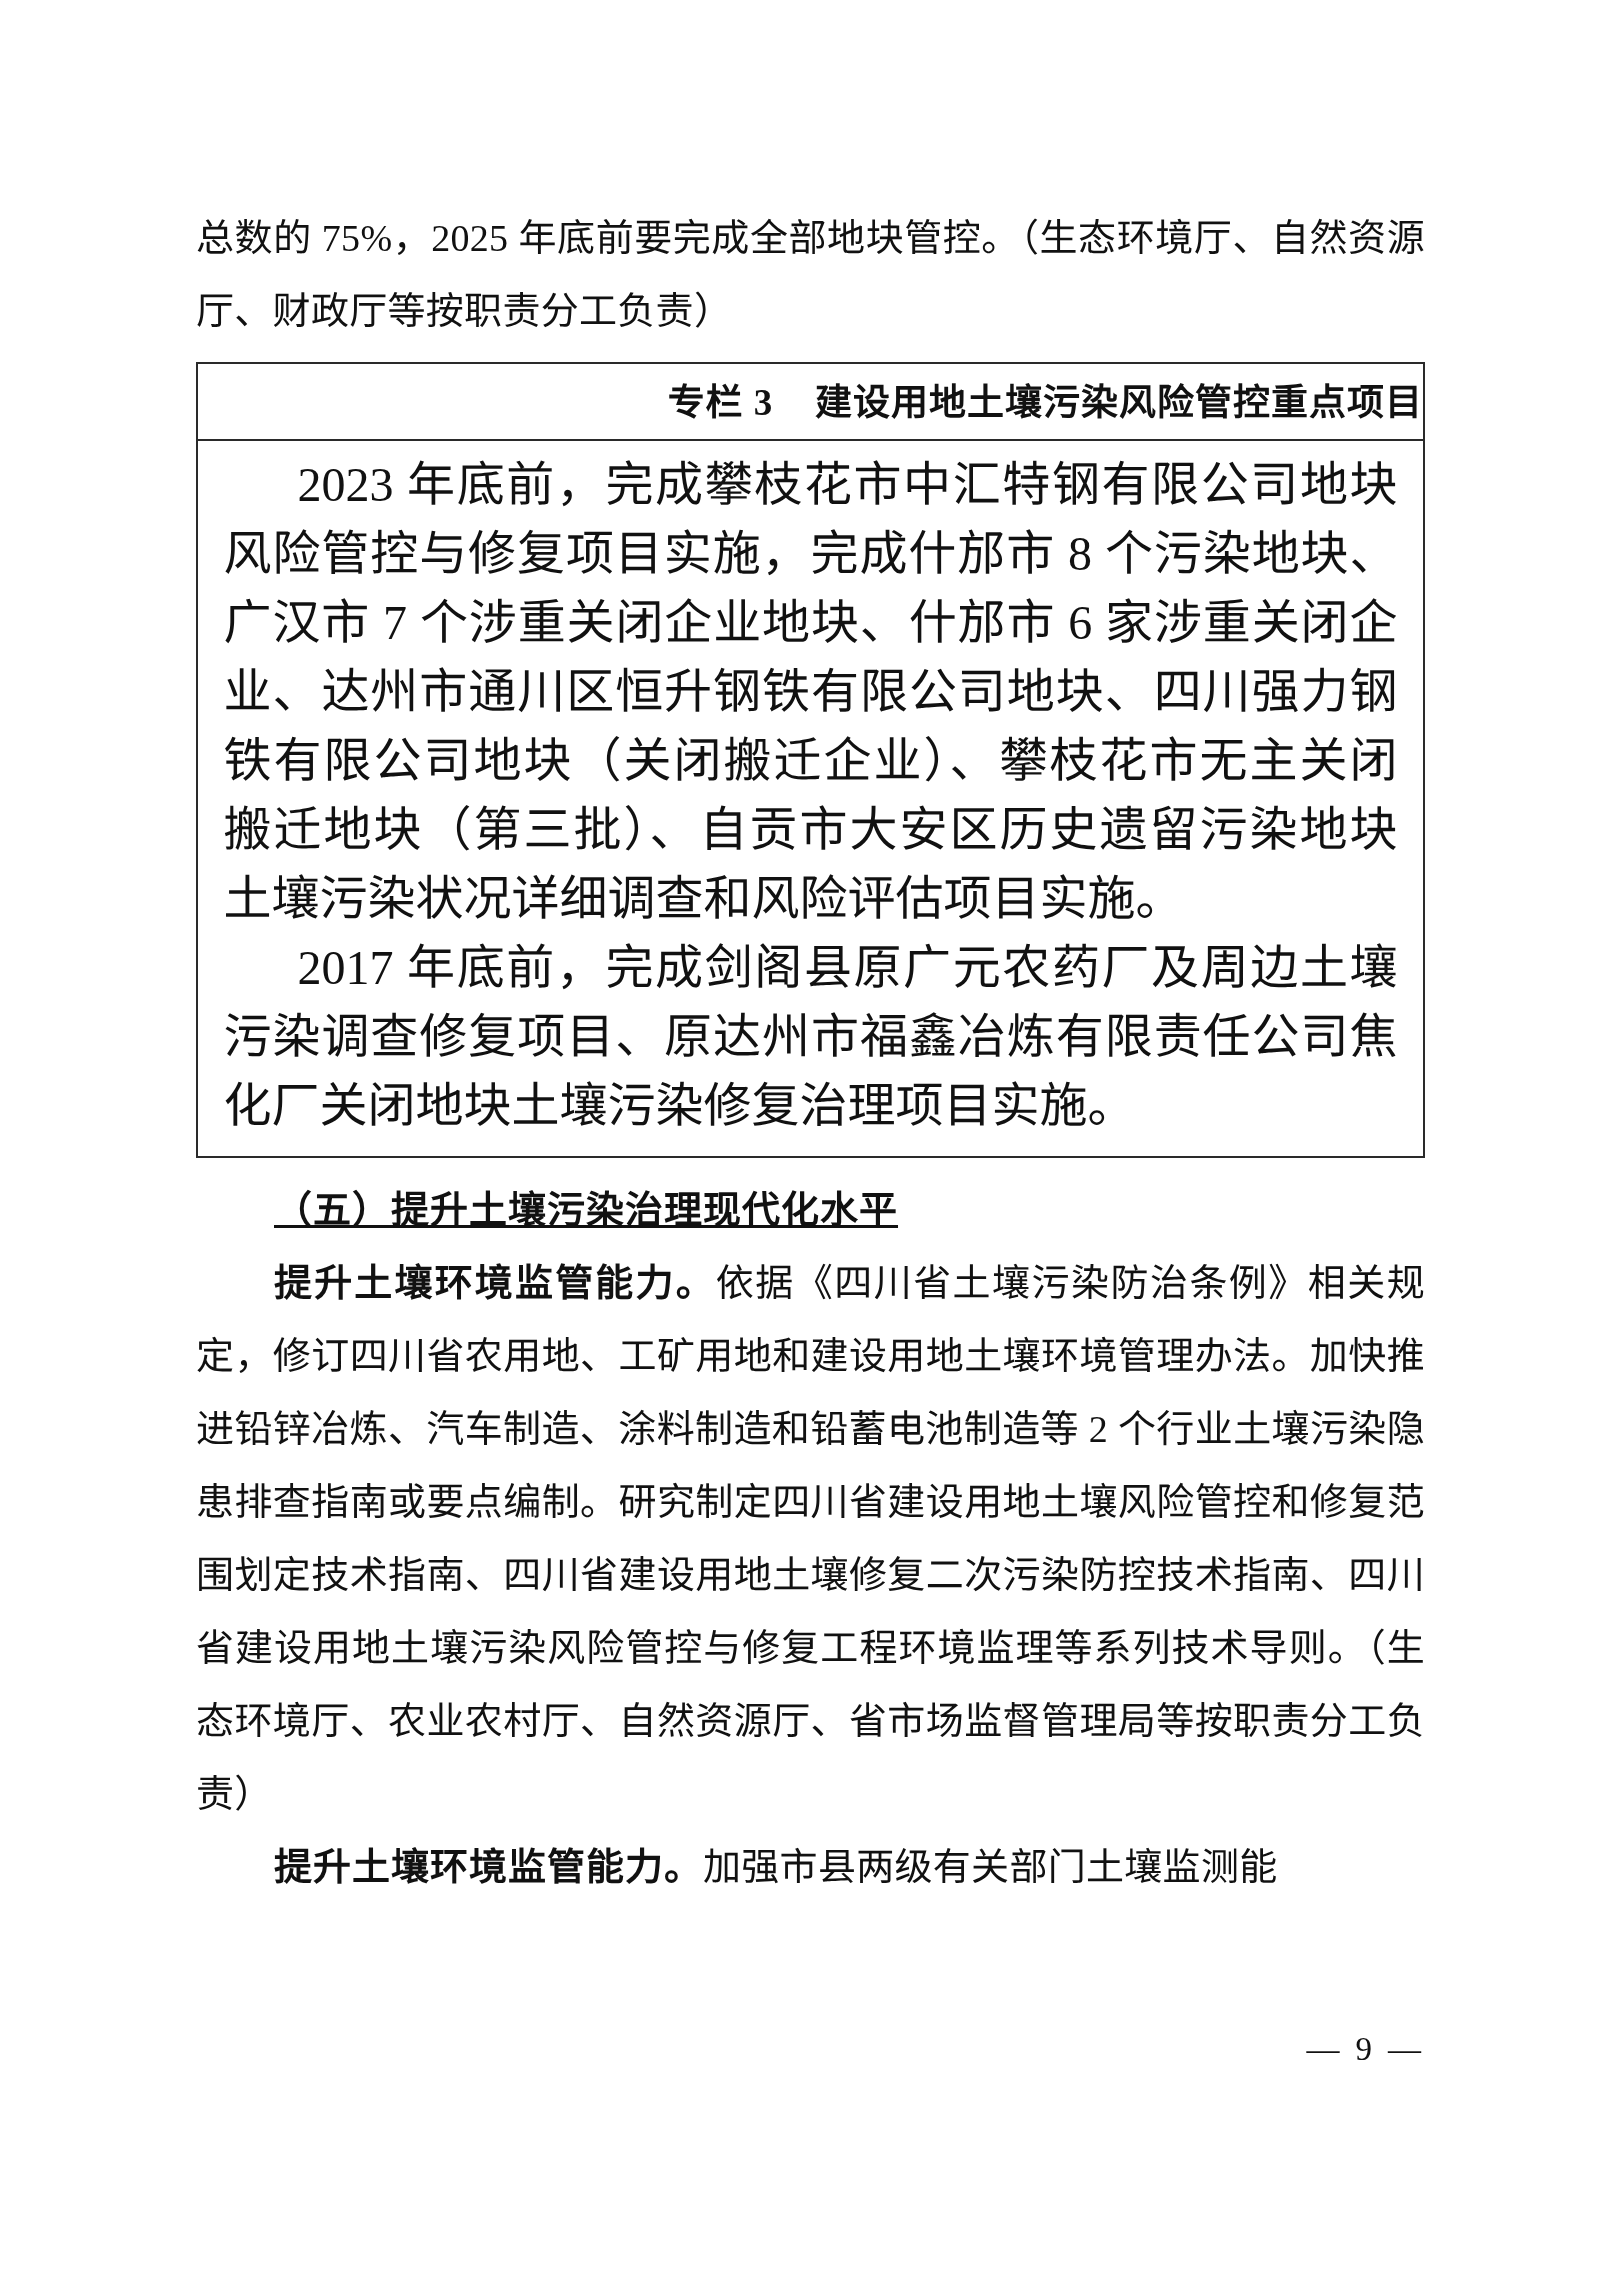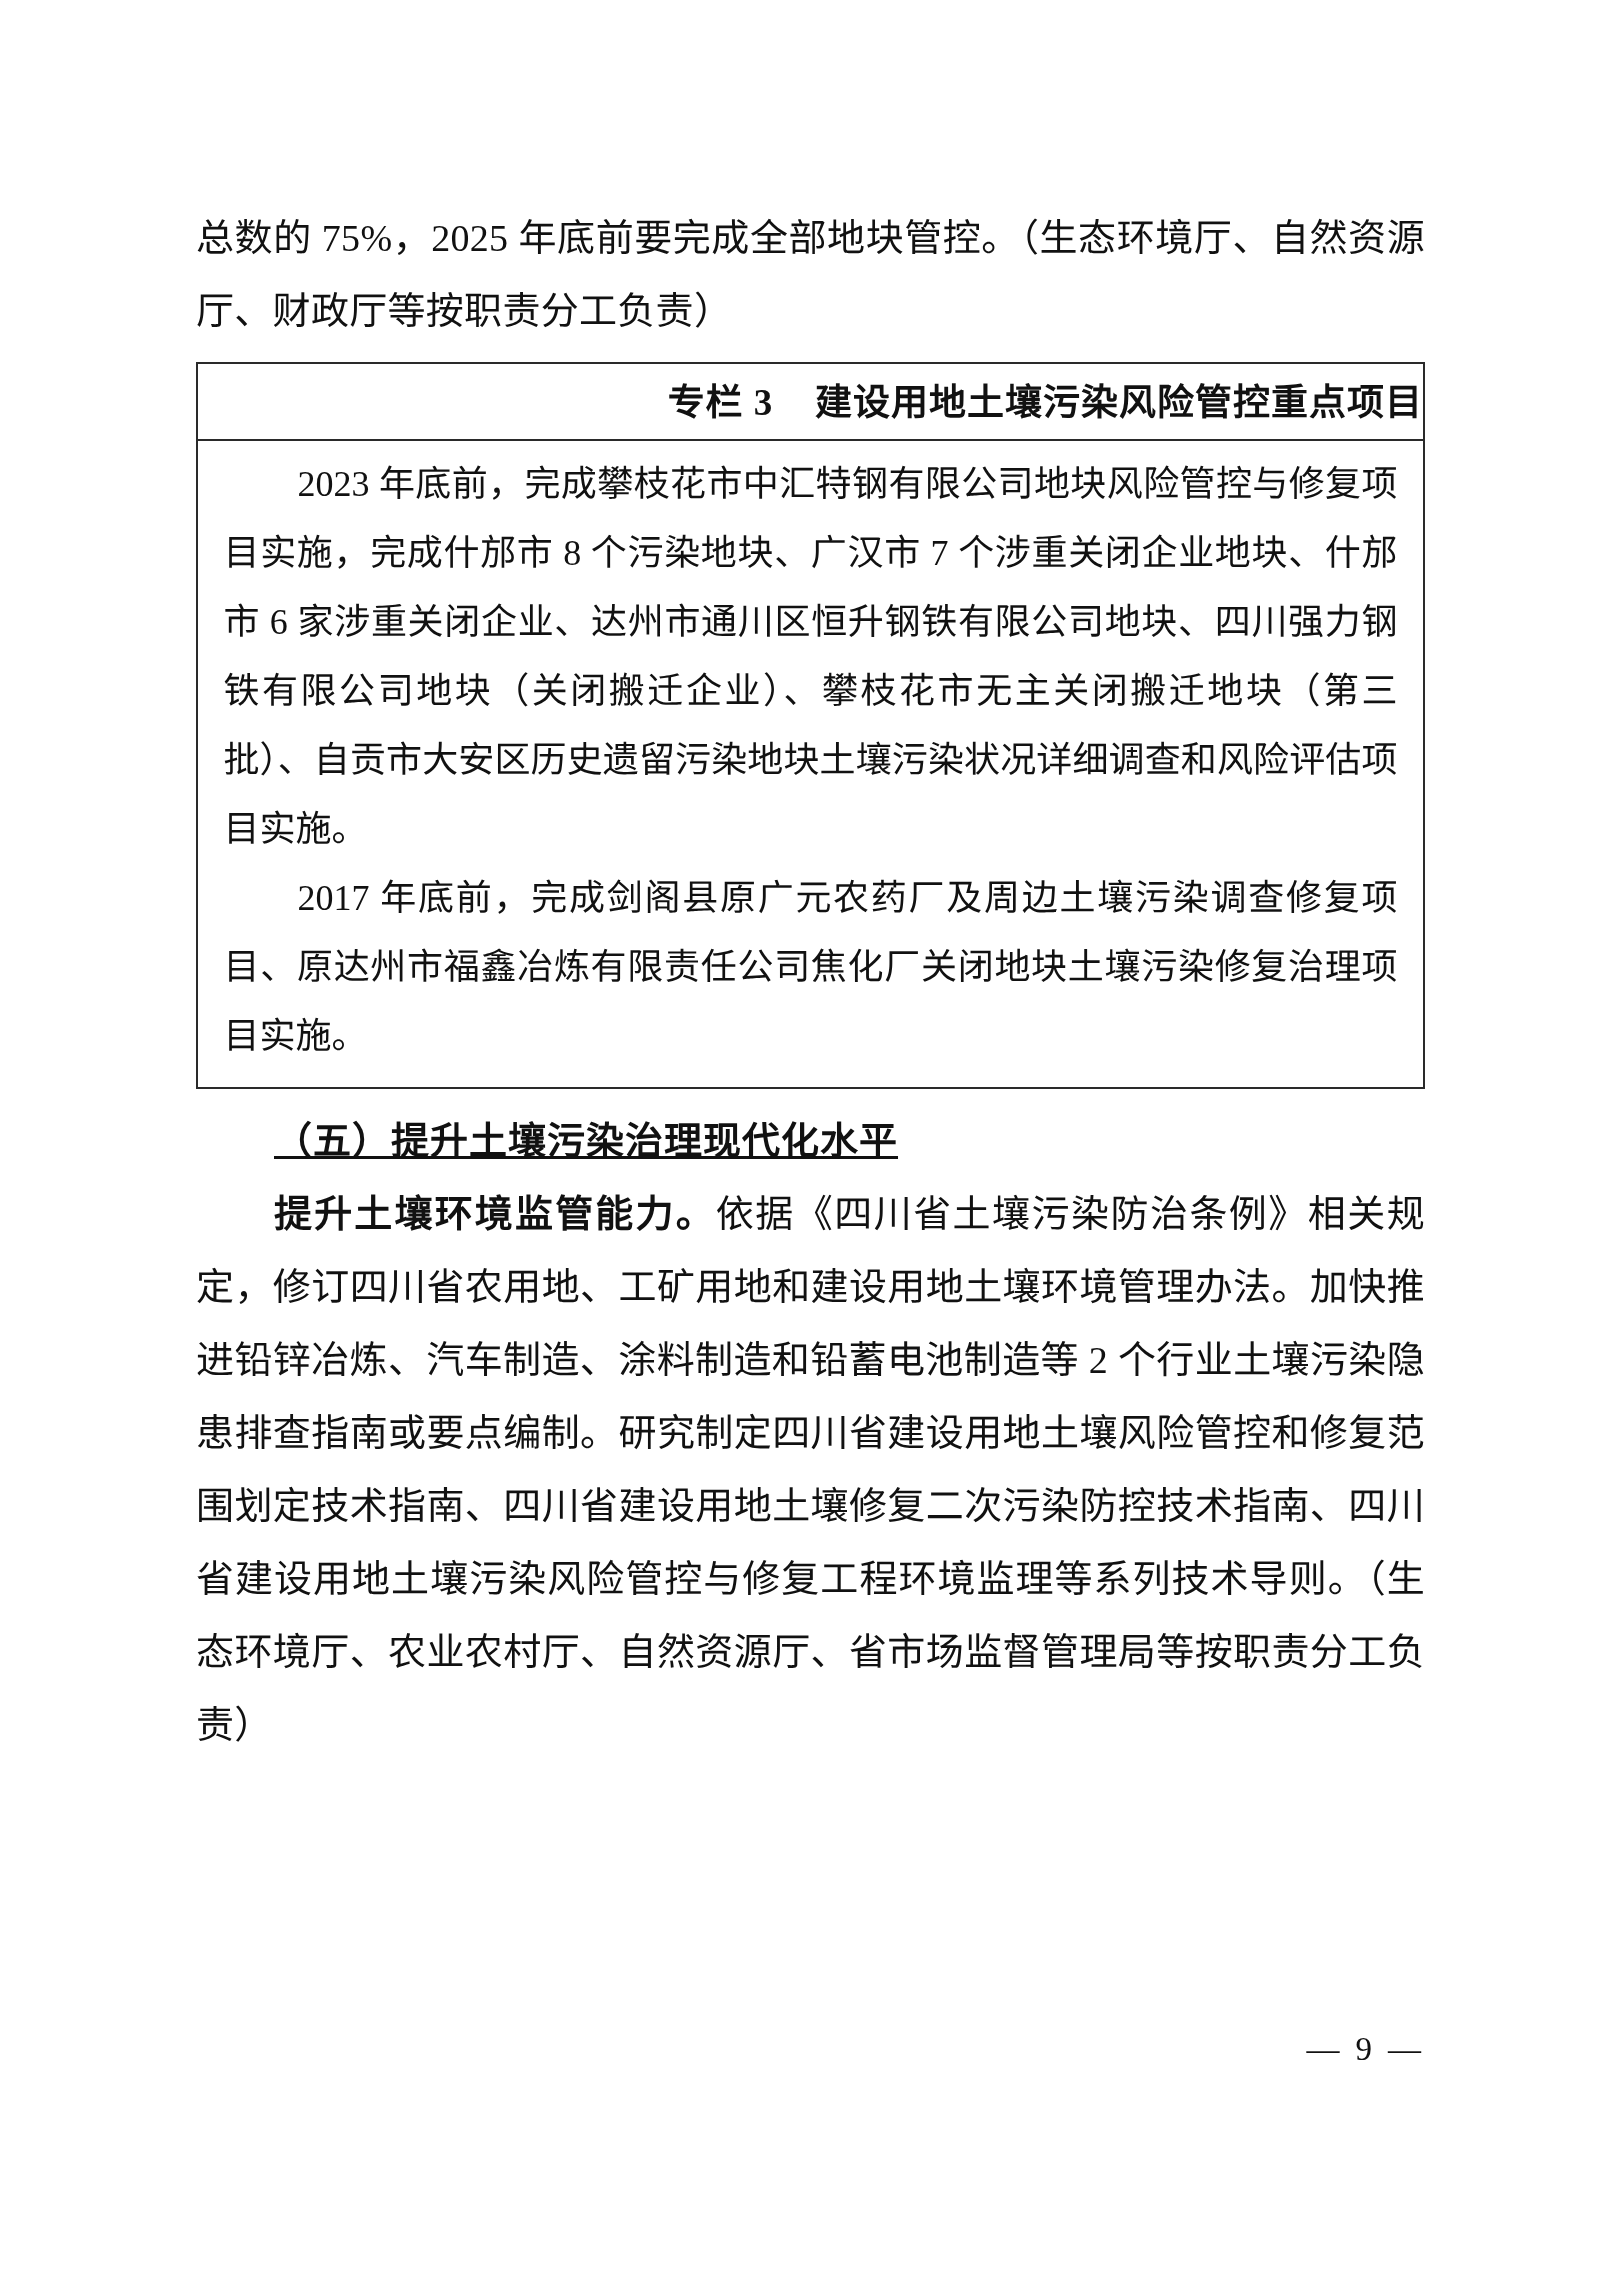--- a/index.html
+++ b/index.html
@@ -54,21 +54,21 @@
     font-family: "Liberation Serif", "DejaVu Serif", serif;
     padding: 3.9px 0 2px 0;
     letter-spacing: 1px;
   }
   .callout-header .num-gap { padding: 0 15.7px; }
   .callout-body {
     padding: 9.8px 25.5px 15.7px 25.5px;
   }
   .callout-body p {
     margin: 0;
-    font-size: 36px;
+    font-size: 48px;
     line-height: 69px;
     text-align: justify;
     text-justify: inter-ideograph;
     text-indent: 74px;
   }
 
   
   .section-heading {
     margin: 15.7px 0 0 0;
     font-size: 38px;
@@ -113,18 +113,21 @@
         <p>2017 年底前，完成剑阁县原广元农药厂及周边土壤污染调查修复项目、原达州市福鑫冶炼有限责任公司焦化厂关闭地块土壤污染修复治理项目实施。</p>
       </div>
     </div>
 
     <p class="section-heading">（五）提升土壤污染治理现代化水平</p>
 
     <p class="body-text indent2">
       <span class="lead-bold">提升土壤环境监管能力。</span><span>依据《四川省土壤污染防治条例》相关规定，修订四川省农用地、工矿用地和建设用地土壤环境管理办法。加快推进铅锌冶炼、汽车制造、涂料制造和铅蓄电池制造等 2 个行业土壤污染隐患排查指南或要点编制。研究制定四川省建设用地土壤风险管控和修复范围划定技术指南、四川省建设用地土壤修复二次污染防控技术指南、四川省建设用地土壤污染风险管控与修复工程环境监理等系列技术导则。（生态环境厅、农业农村厅、自然资源厅、省市场监督管理局等按职责分工负责）</span>
     </p>
 
+    <p class="body-text indent2">
+      <span class="lead-bold">提升土壤环境监管能力。</span><span>加强市县两级有关部门土壤监测能</span>
+    </p>
 
   </div>
 
   <div class="page-number">— 9 —</div>
 </div>
 
 
 </body></html>

